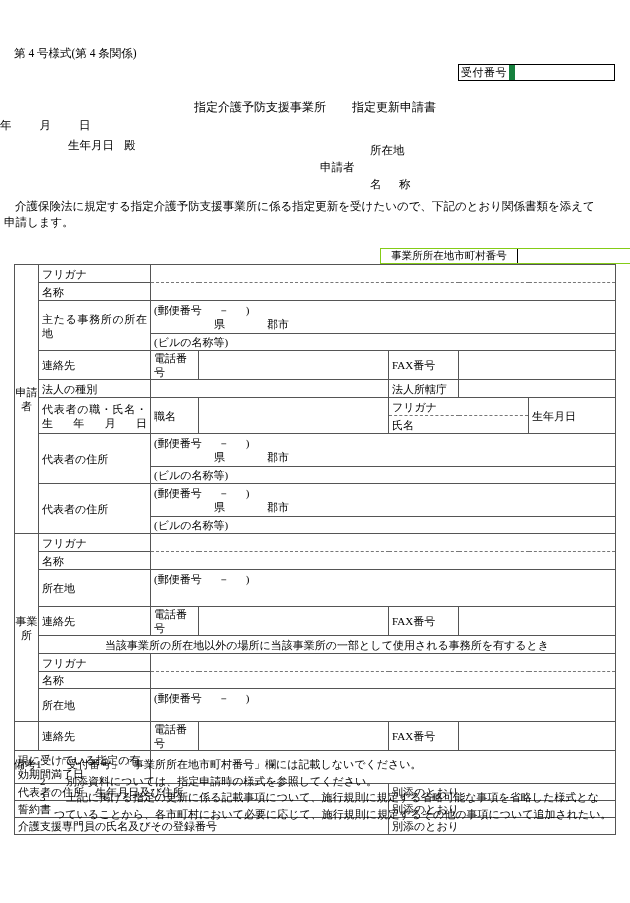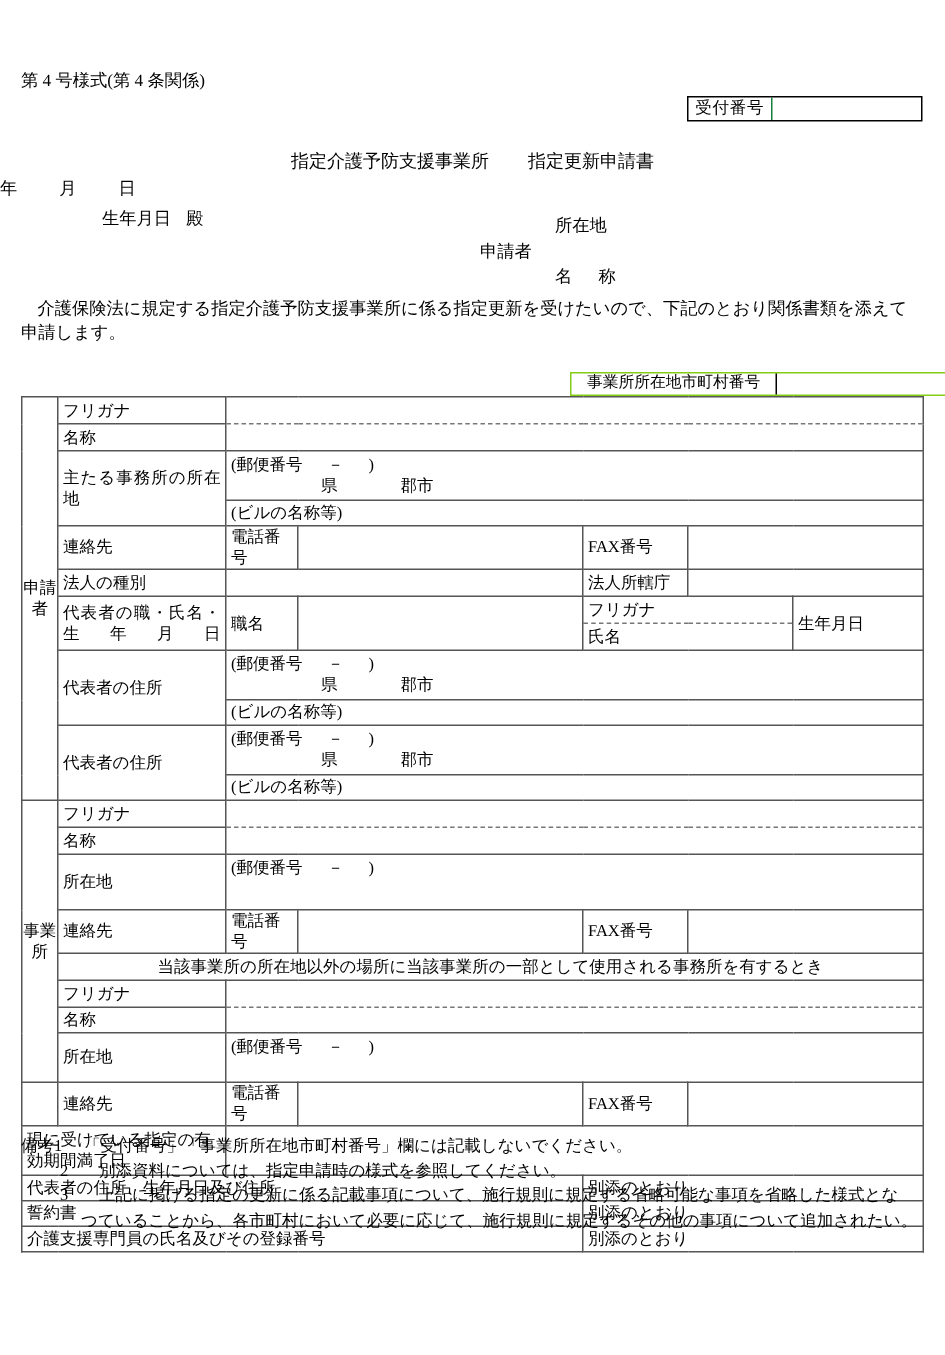--- a/index.html
+++ b/index.html
@@ -38,21 +38,21 @@
     left: 458px;
     top: 64px;
     width: 157px;
     height: 17px;
     border: 1px solid #000;
     box-sizing: border-box;
     display: flex;
   }
   .receipt-label {
     width: 56px;
-    border-right: 1px solid #15803d;
+    border-right: 6px solid #15803d;
     box-sizing: border-box;
     font-size: 11px;
     text-align: center;
     line-height: 15px;
     letter-spacing: 0.5px;
   }
   .receipt-value {
     flex: 1;
   }
 
@@ -96,21 +96,21 @@
   .ab-label {
     position: absolute;
     left: 0;
     top: 17px;
   }
   .ab-f1 { position: absolute; left: 50px; top: 0; }
   .ab-f2 { position: absolute; left: 50px; top: 34px; letter-spacing: 3px; }
 
   .intro {
     position: absolute;
-    left: 14px;
+    left: 4px;
     top: 198px;
     width: 602px;
     font-size: 11.5px;
     line-height: 16px;
     text-indent: 11px;
   }
 
   
   .muni-box {
     position: absolute;

